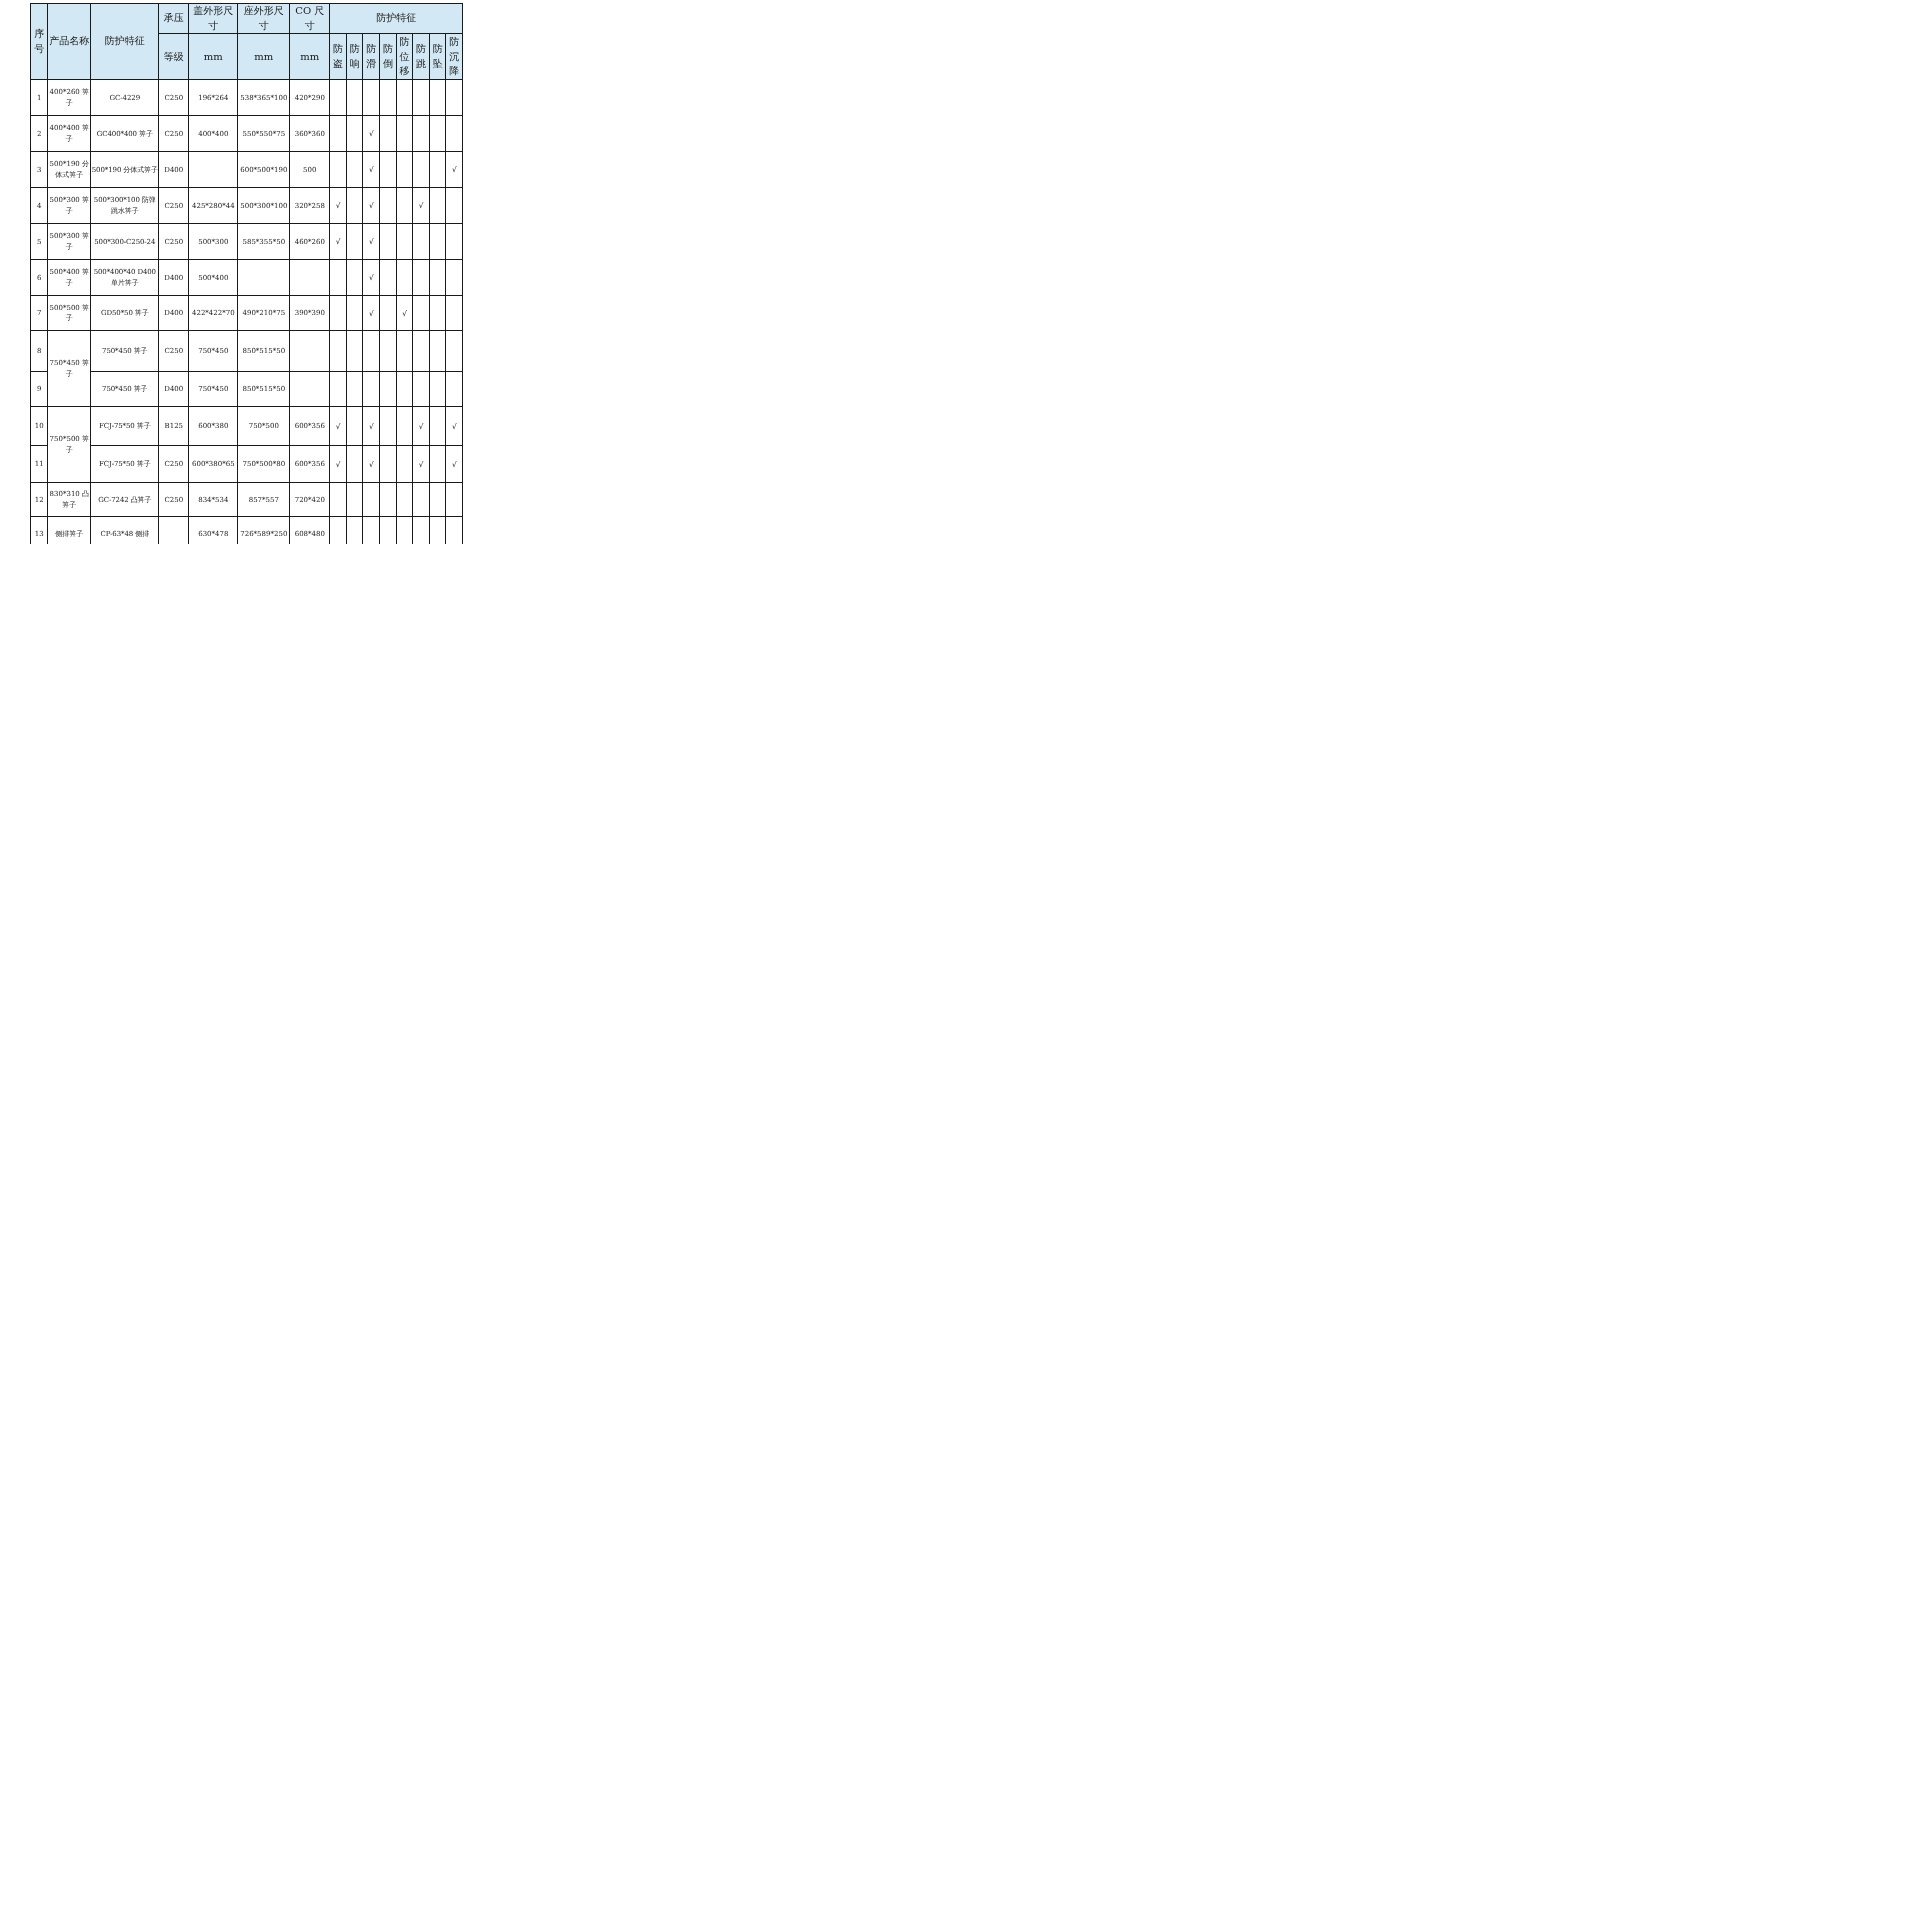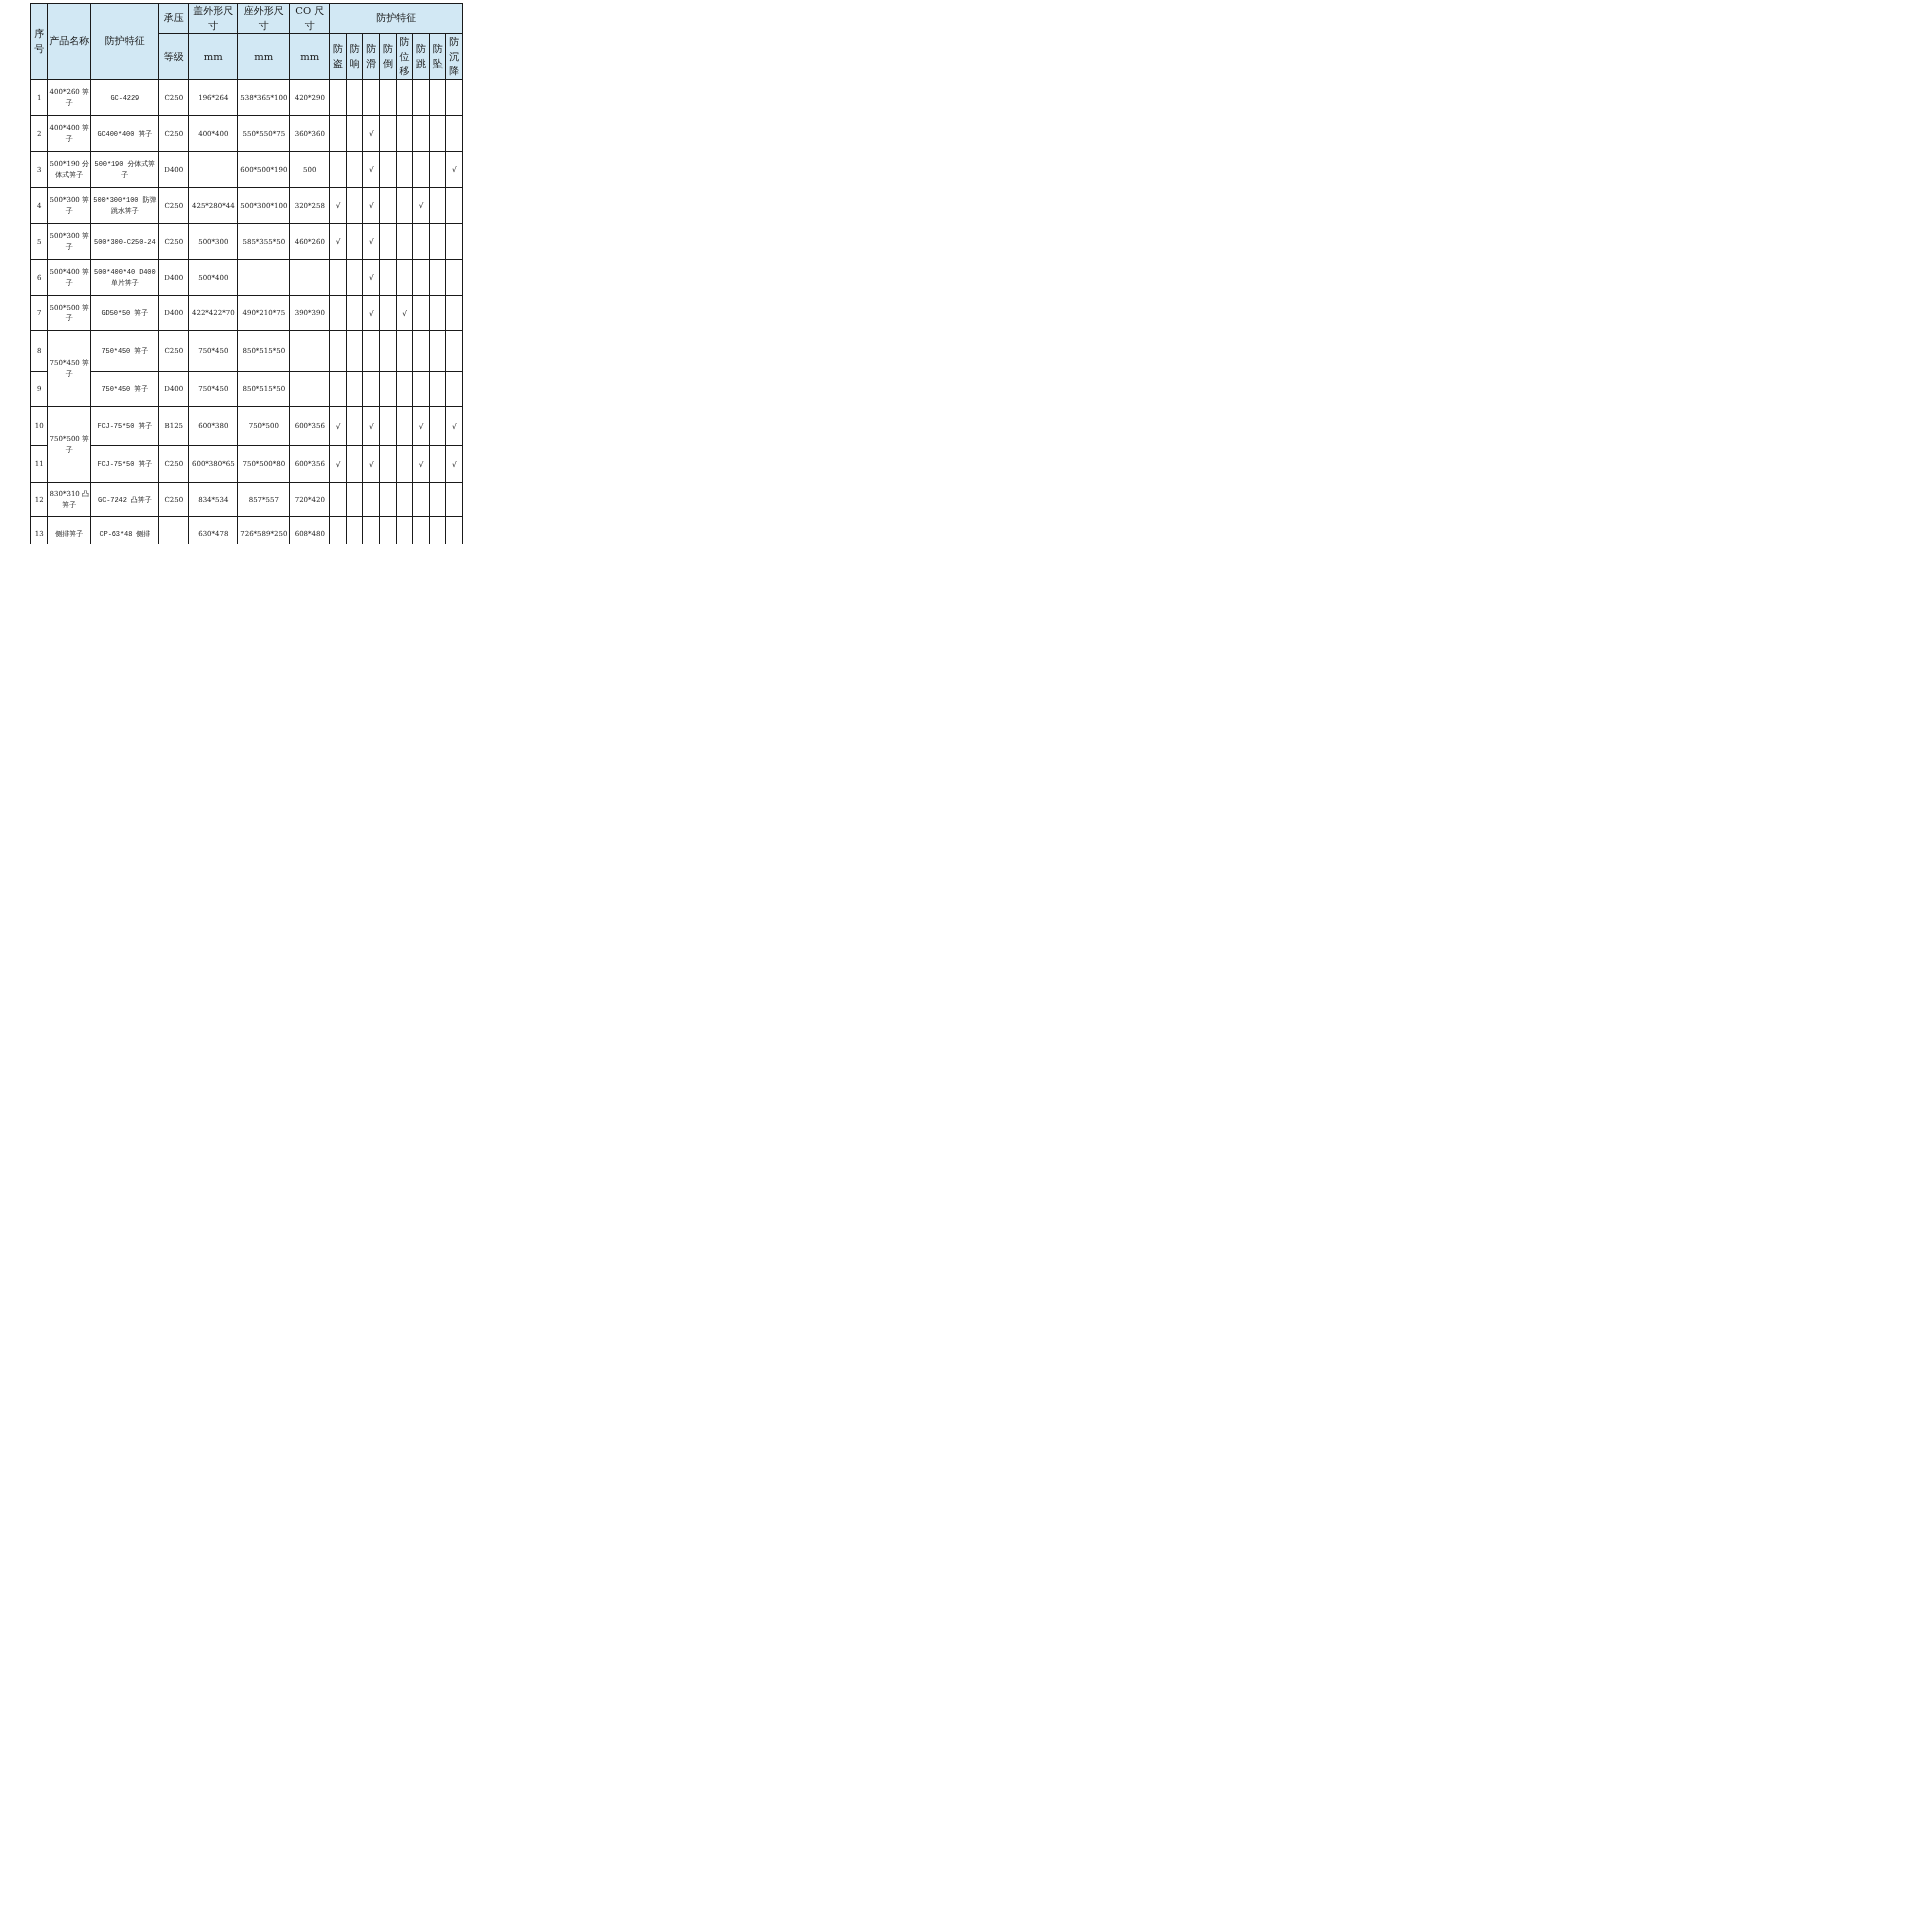--- a/index.html
+++ b/index.html
@@ -33,21 +33,21 @@
     font-size:10px;
     line-height:1.45;
   }
   .spec thead tr.h-top{height:25.4px;}
   .spec thead tr.h-bot{height:46px;}
   .spec td{
     font-size:7px;
     line-height:1.55;
     background:#ffffff;
   }
-  .spec td.model{letter-spacing:-0.1px;padding:0.4px 0.4px;font-family:Liberation Mono, monospace;}
+  .spec td.model{letter-spacing:-0.1px;padding:0.4px 0.4px;}
   .spec td.check{font-size:7.3px;}
   .spec tbody tr{height:36px;}
   .spec tbody tr:nth-child(7){height:35px;}
   .spec tbody tr:nth-child(8){height:41px;}
   .spec tbody tr:nth-child(9){height:35px;}
   .spec tbody tr:nth-child(10){height:39px;margin-left:10px;}
   .spec tbody tr:nth-child(11){height:37px;margin-left:16px;}
   .spec tbody tr:nth-child(12){height:34px;}
   .spec tbody tr:nth-child(13){height:35px;}
   .vstack{display:inline-block;width:1.15em;line-height:1.5;font-family:Liberation Mono, monospace;}

